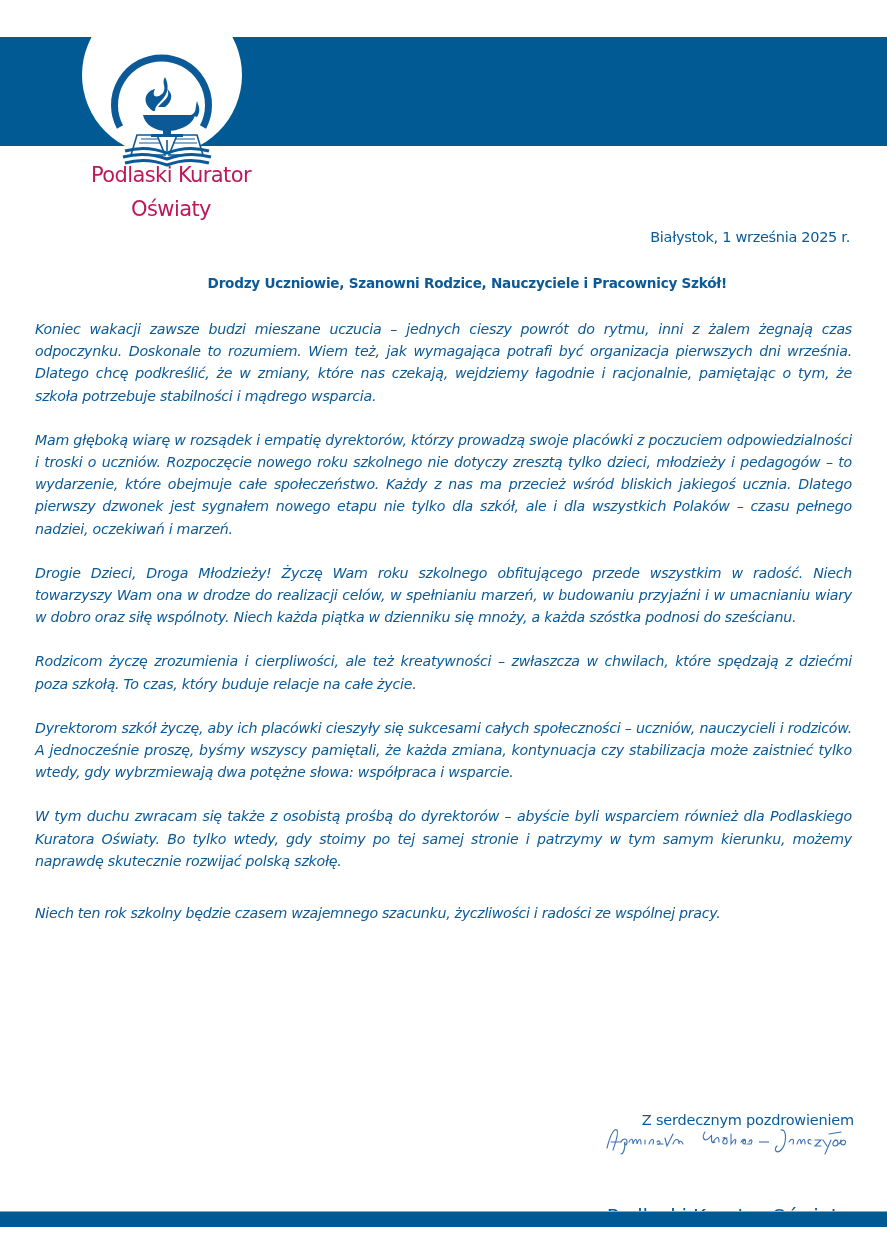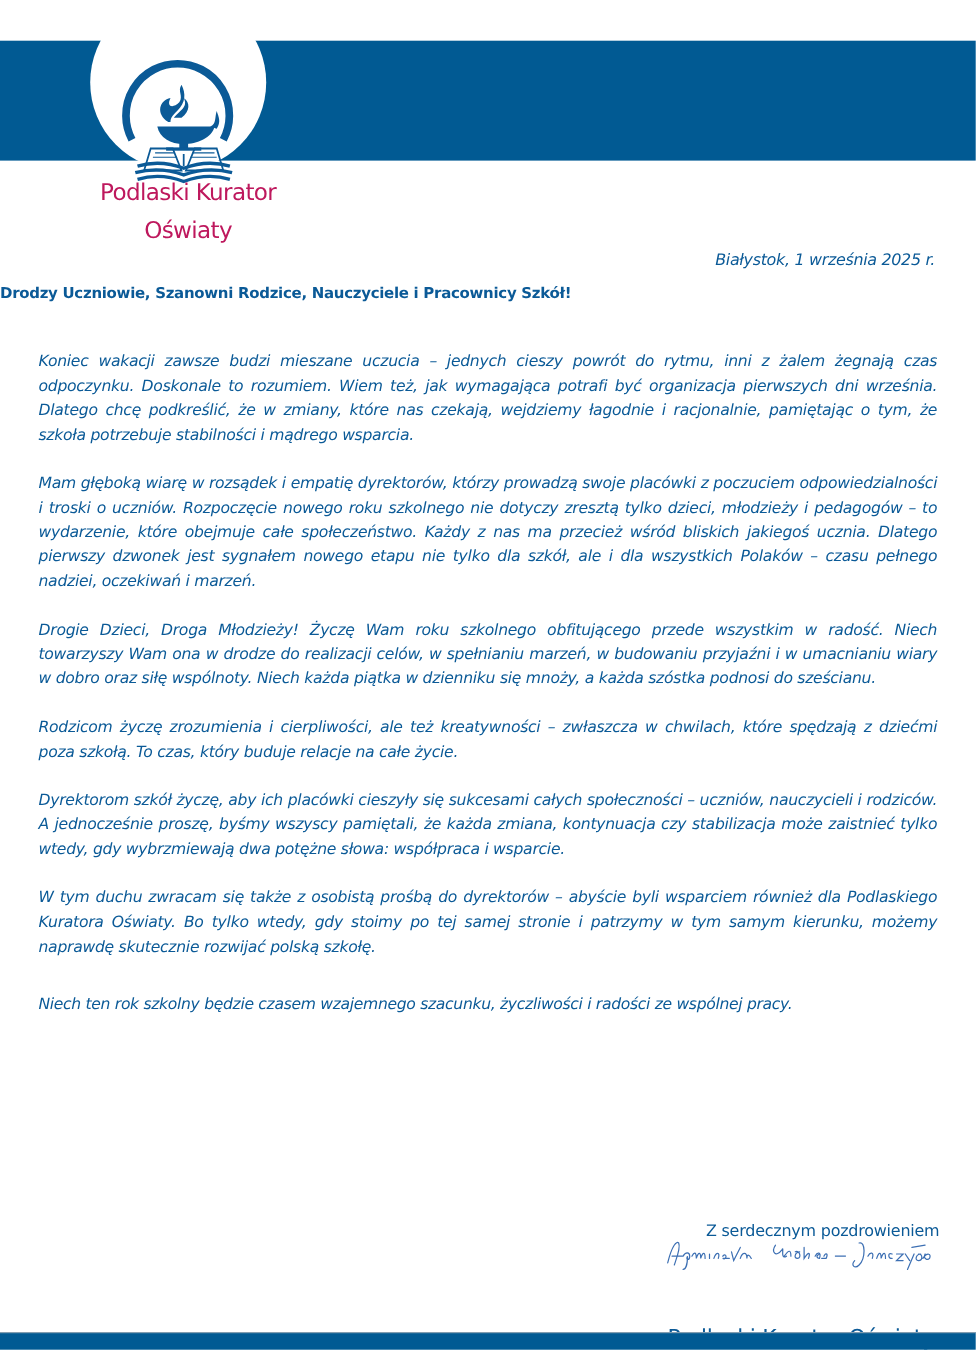--- a/index.html
+++ b/index.html
@@ -17,24 +17,24 @@
     border-radius: 50%; background: #ffffff;
   }
   .logo-emblem { position: absolute; left: 103px; top: 27px; width: 120px; height: 140px; }
   .logo-text {
     position: absolute; left: 64px; top: 158px; width: 214px; text-align: center;
     font-family: "DejaVu Sans", sans-serif; font-size: 21px; line-height: 34px;
     color: #be185d; letter-spacing: -0.6px;
   }
   .date {
     position: absolute; right: 37px; top: 229px;
-    font-size: 14.5px; letter-spacing: -0.3px; font-style: italic;
+    font-size: 14.5px; letter-spacing: -0.3px;
   }
   .salutation {
-    position: absolute; left: 0; width: 727px; top: 259px; text-align: left;
+    position: absolute; left: 0; width: 727px; top: 275px; text-align: right;
     font-weight: bold; font-size: 13.6px; letter-spacing: -0.25px;
   }
   .body {
     position: absolute; left: 35px; top: 318px; width: 817px; font-style: italic;
   }
   .para {
     margin: 0 0 22px 0;
     font-size: 14.2px; line-height: 22.2px; text-align: justify;
     letter-spacing: -0.25px;
   }

